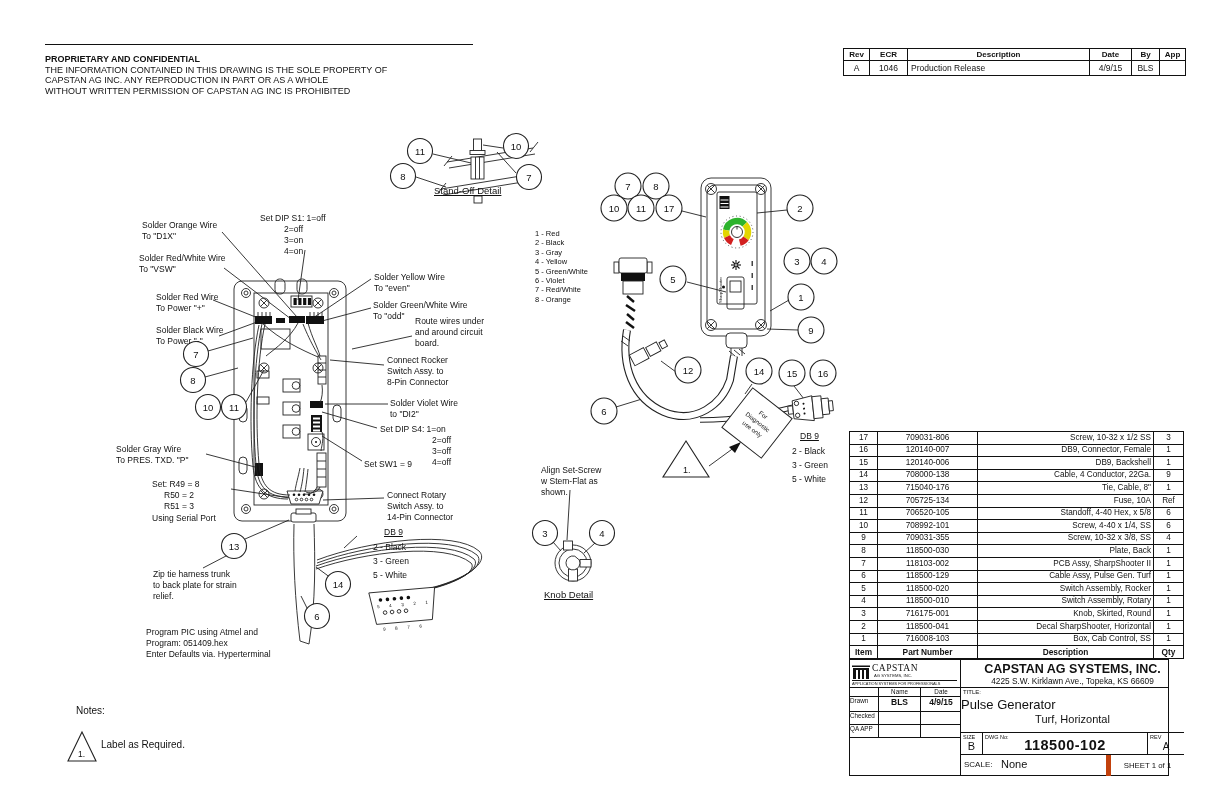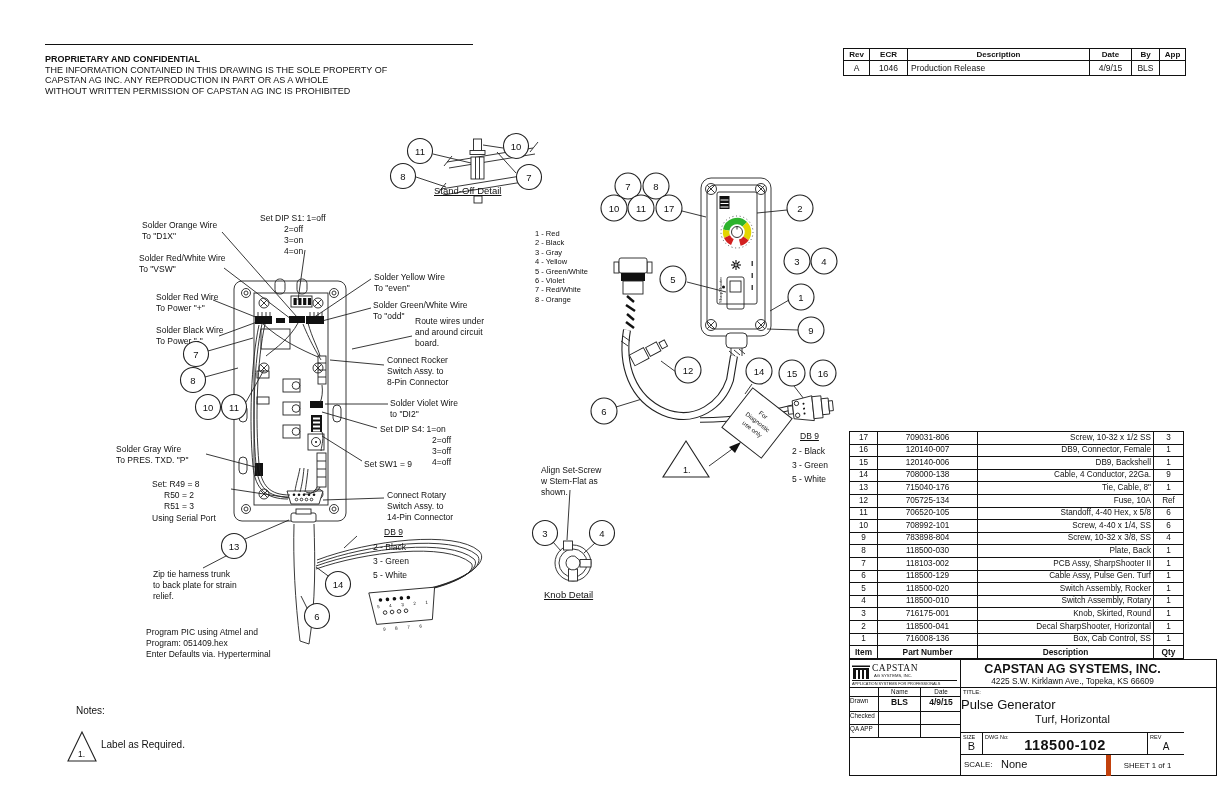--- a/index.html
+++ b/index.html
@@ -24,21 +24,21 @@
   td,th{border:1px solid #111;padding:0 2px;overflow:hidden;white-space:nowrap;}
   .rev-table{left:843px;top:48px;width:342px;font-size:8.5px;}
   .rev-table th{font-size:8px;height:11px;font-weight:bold;}
   .rev-table td{height:14px;text-align:center;}
   .rev-table td:nth-child(3){text-align:left;padding-left:3px;}
   .parts-table{left:849px;top:431px;width:334px;font-size:8.2px;}
   .parts-table td{height:11.6px;text-align:center;line-height:1;}
   .parts-table td:nth-child(3){text-align:right;padding-left:3px;}
   .parts-table .pt-head th{font-size:8.3px;height:12px;}
   
-  .tb{position:absolute;left:849px;top:659px;width:368px;height:117px;border:1px solid #111;z-index:2;box-sizing:border-box;background:#fff;}
+  .tb{position:absolute;left:849px;top:659px;width:320px;height:117px;border:1px solid #111;z-index:2;box-sizing:border-box;background:#fff;}
   .tb *{box-sizing:border-box;}
   .tb-top{position:absolute;left:0;top:0;width:100%;height:28px;border-bottom:1px solid #111;}
   .tb-logo{position:absolute;left:0;top:0;width:111px;height:28px;border-right:1px solid #111;}
   .tb-logo-name{position:absolute;left:22px;top:3px;font-family:"Liberation Serif",serif;font-size:9.5px;letter-spacing:.5px;}
   .tb-logo-sub{position:absolute;left:24px;top:13px;font-size:4.2px;}
   .tb-logo-tag{position:absolute;left:2px;top:20px;width:105px;font-size:3.9px;border-top:.5px solid #111;}
   .tb-co{position:absolute;left:111px;top:0;width:223px;height:28px;text-align:center;}
   .tb-co-name{font-weight:bold;font-size:12.5px;margin-top:2px;}
   .tb-co-addr{font-size:8.3px;}
   .tb-left{position:absolute;left:0;top:28px;width:111px;height:88px;border-right:1px solid #111;}
@@ -656,21 +656,21 @@
           <td>6</td>
         </tr>
         <tr>
           <td>10</td>
           <td>708992-101</td>
           <td>Screw, 4-40 x 1/4, SS</td>
           <td>6</td>
         </tr>
         <tr>
           <td>9</td>
-          <td>783898-804</td>
+          <td>709031-355</td>
           <td>Screw, 10-32 x 3/8, SS</td>
           <td>4</td>
         </tr>
         <tr>
           <td>8</td>
           <td>118500-030</td>
           <td>Plate, Back</td>
           <td>1</td>
         </tr>
         <tr>
@@ -704,21 +704,21 @@
           <td>1</td>
         </tr>
         <tr>
           <td>2</td>
           <td>118500-041</td>
           <td>Decal SharpShooter, Horizontal</td>
           <td>1</td>
         </tr>
         <tr>
           <td>1</td>
-          <td>716008-136</td>
+          <td>716008-103</td>
           <td>Box, Cab Control, SS</td>
           <td>1</td>
         </tr>
       </tbody>
   <tbody>
         <tr class="pt-head">
           <th>Item</th>
           <th>Part Number</th>
           <th>Description</th>
           <th>Qty</th>

